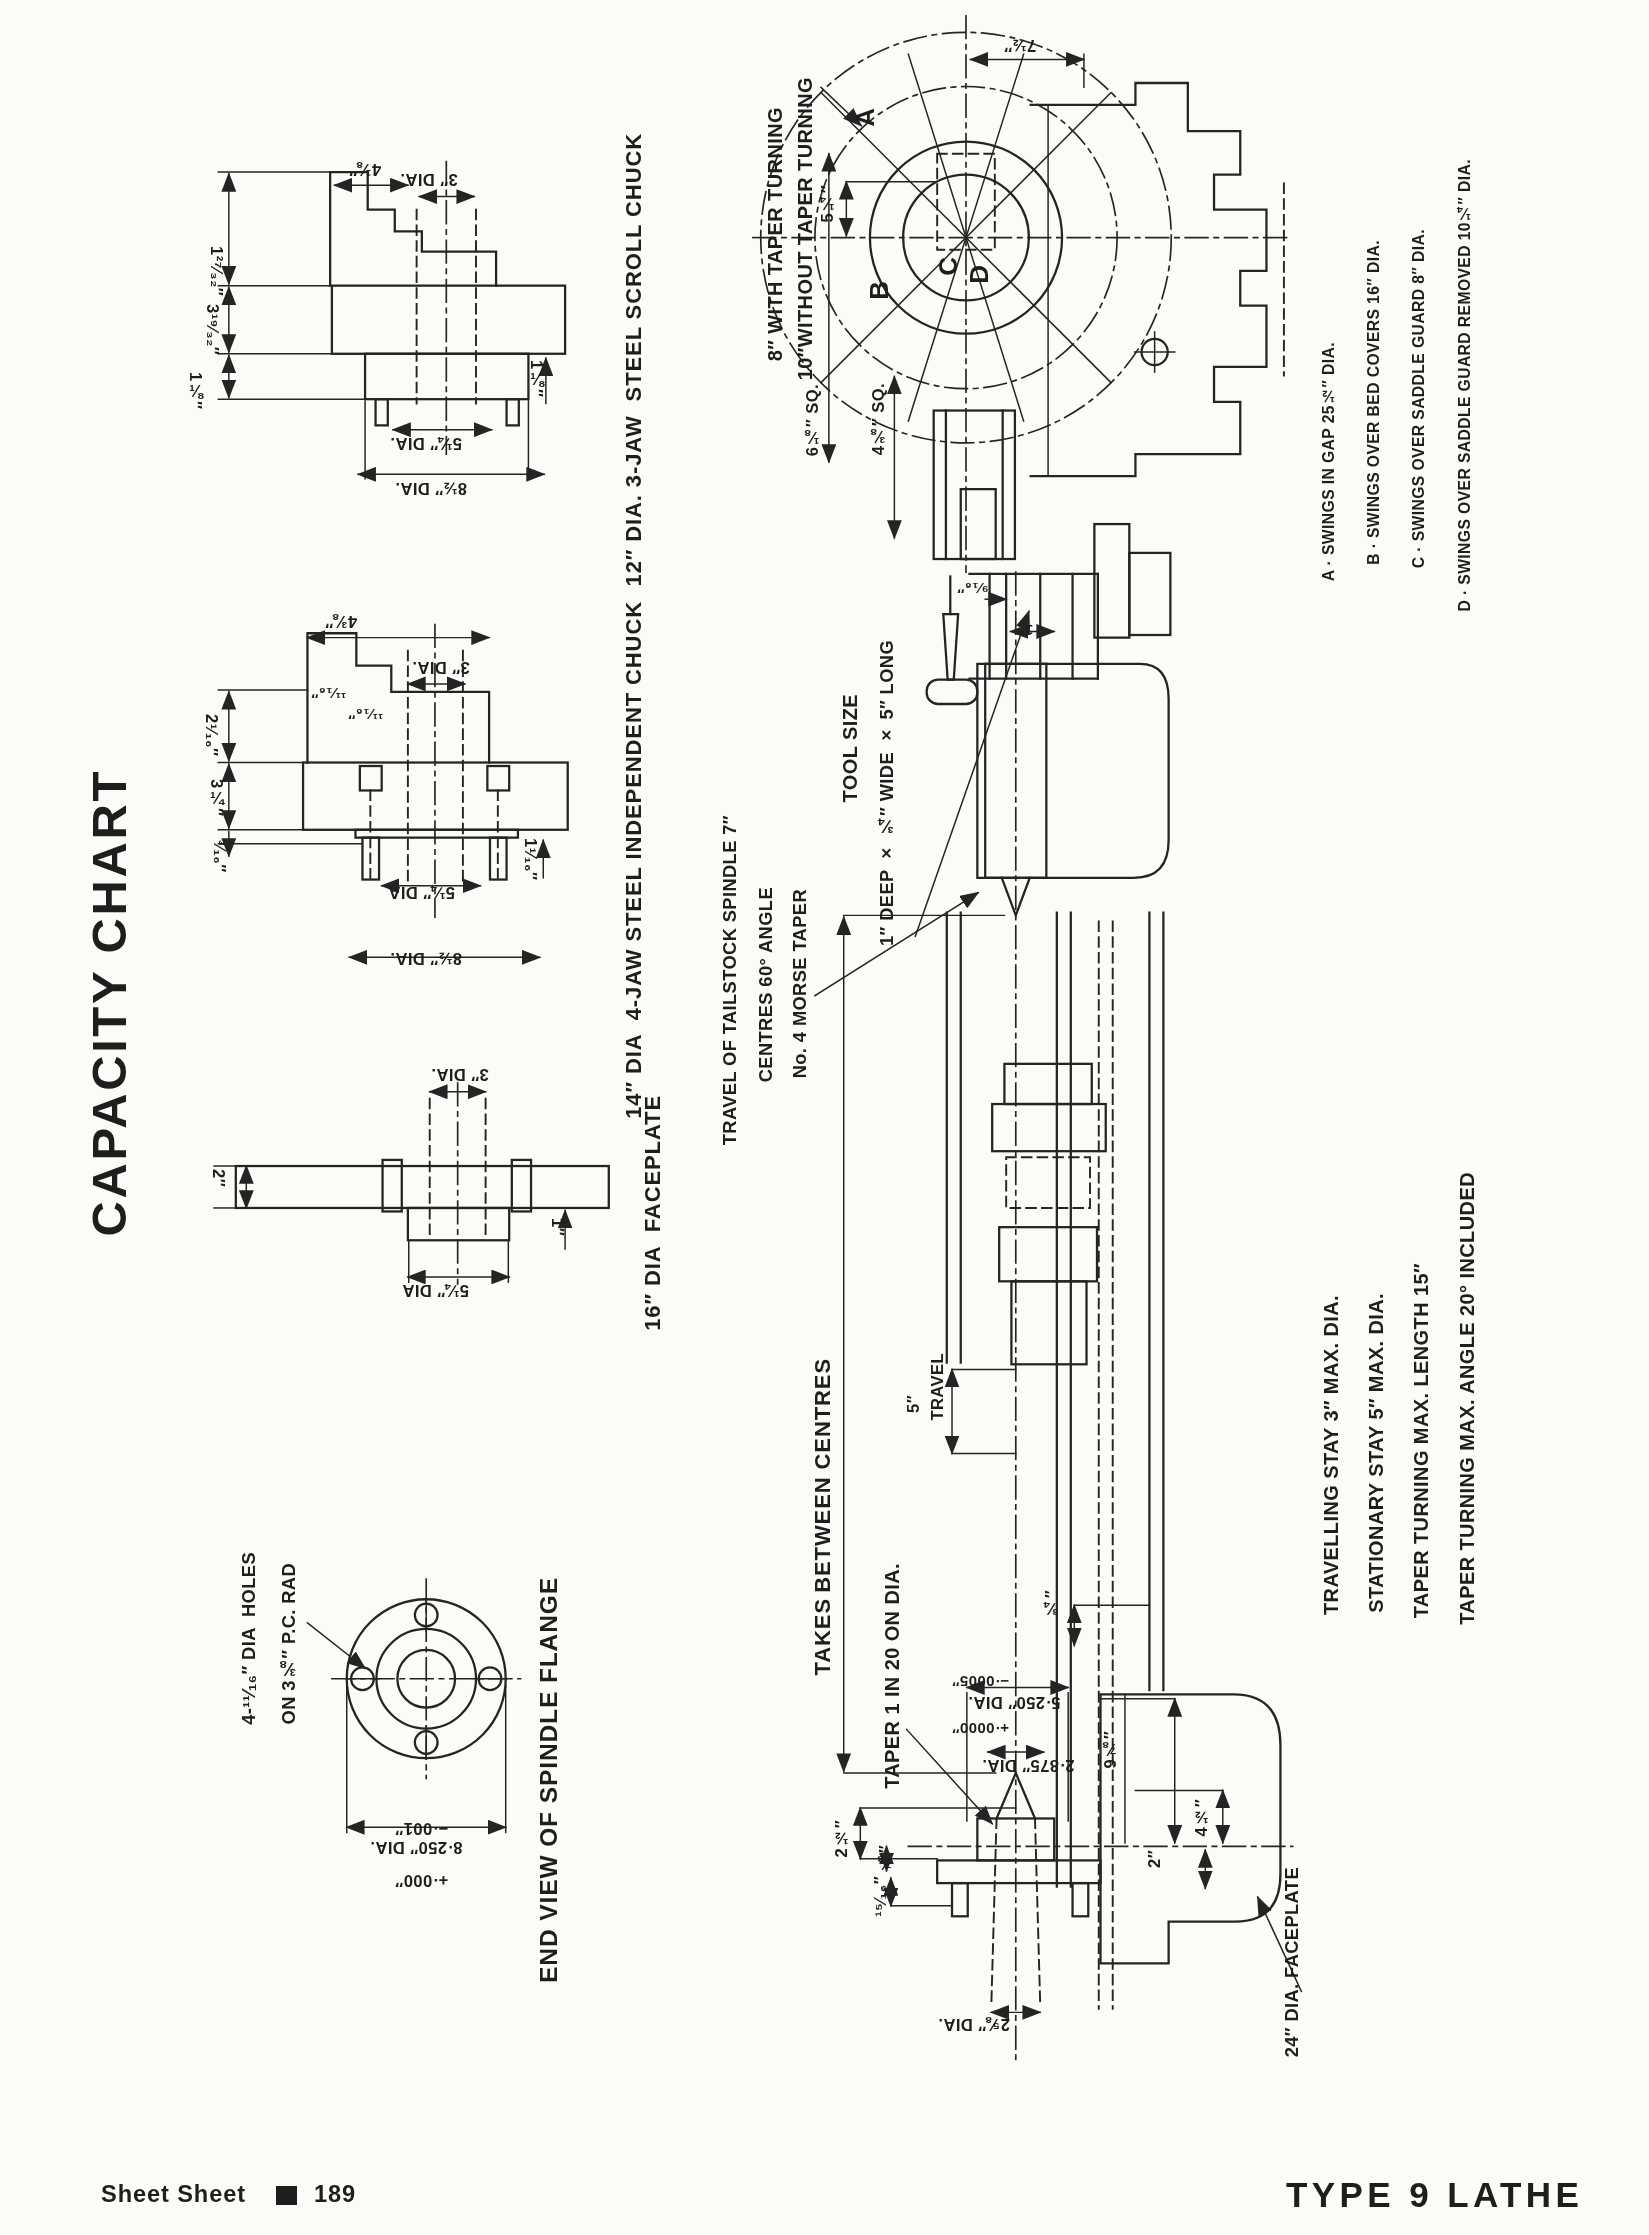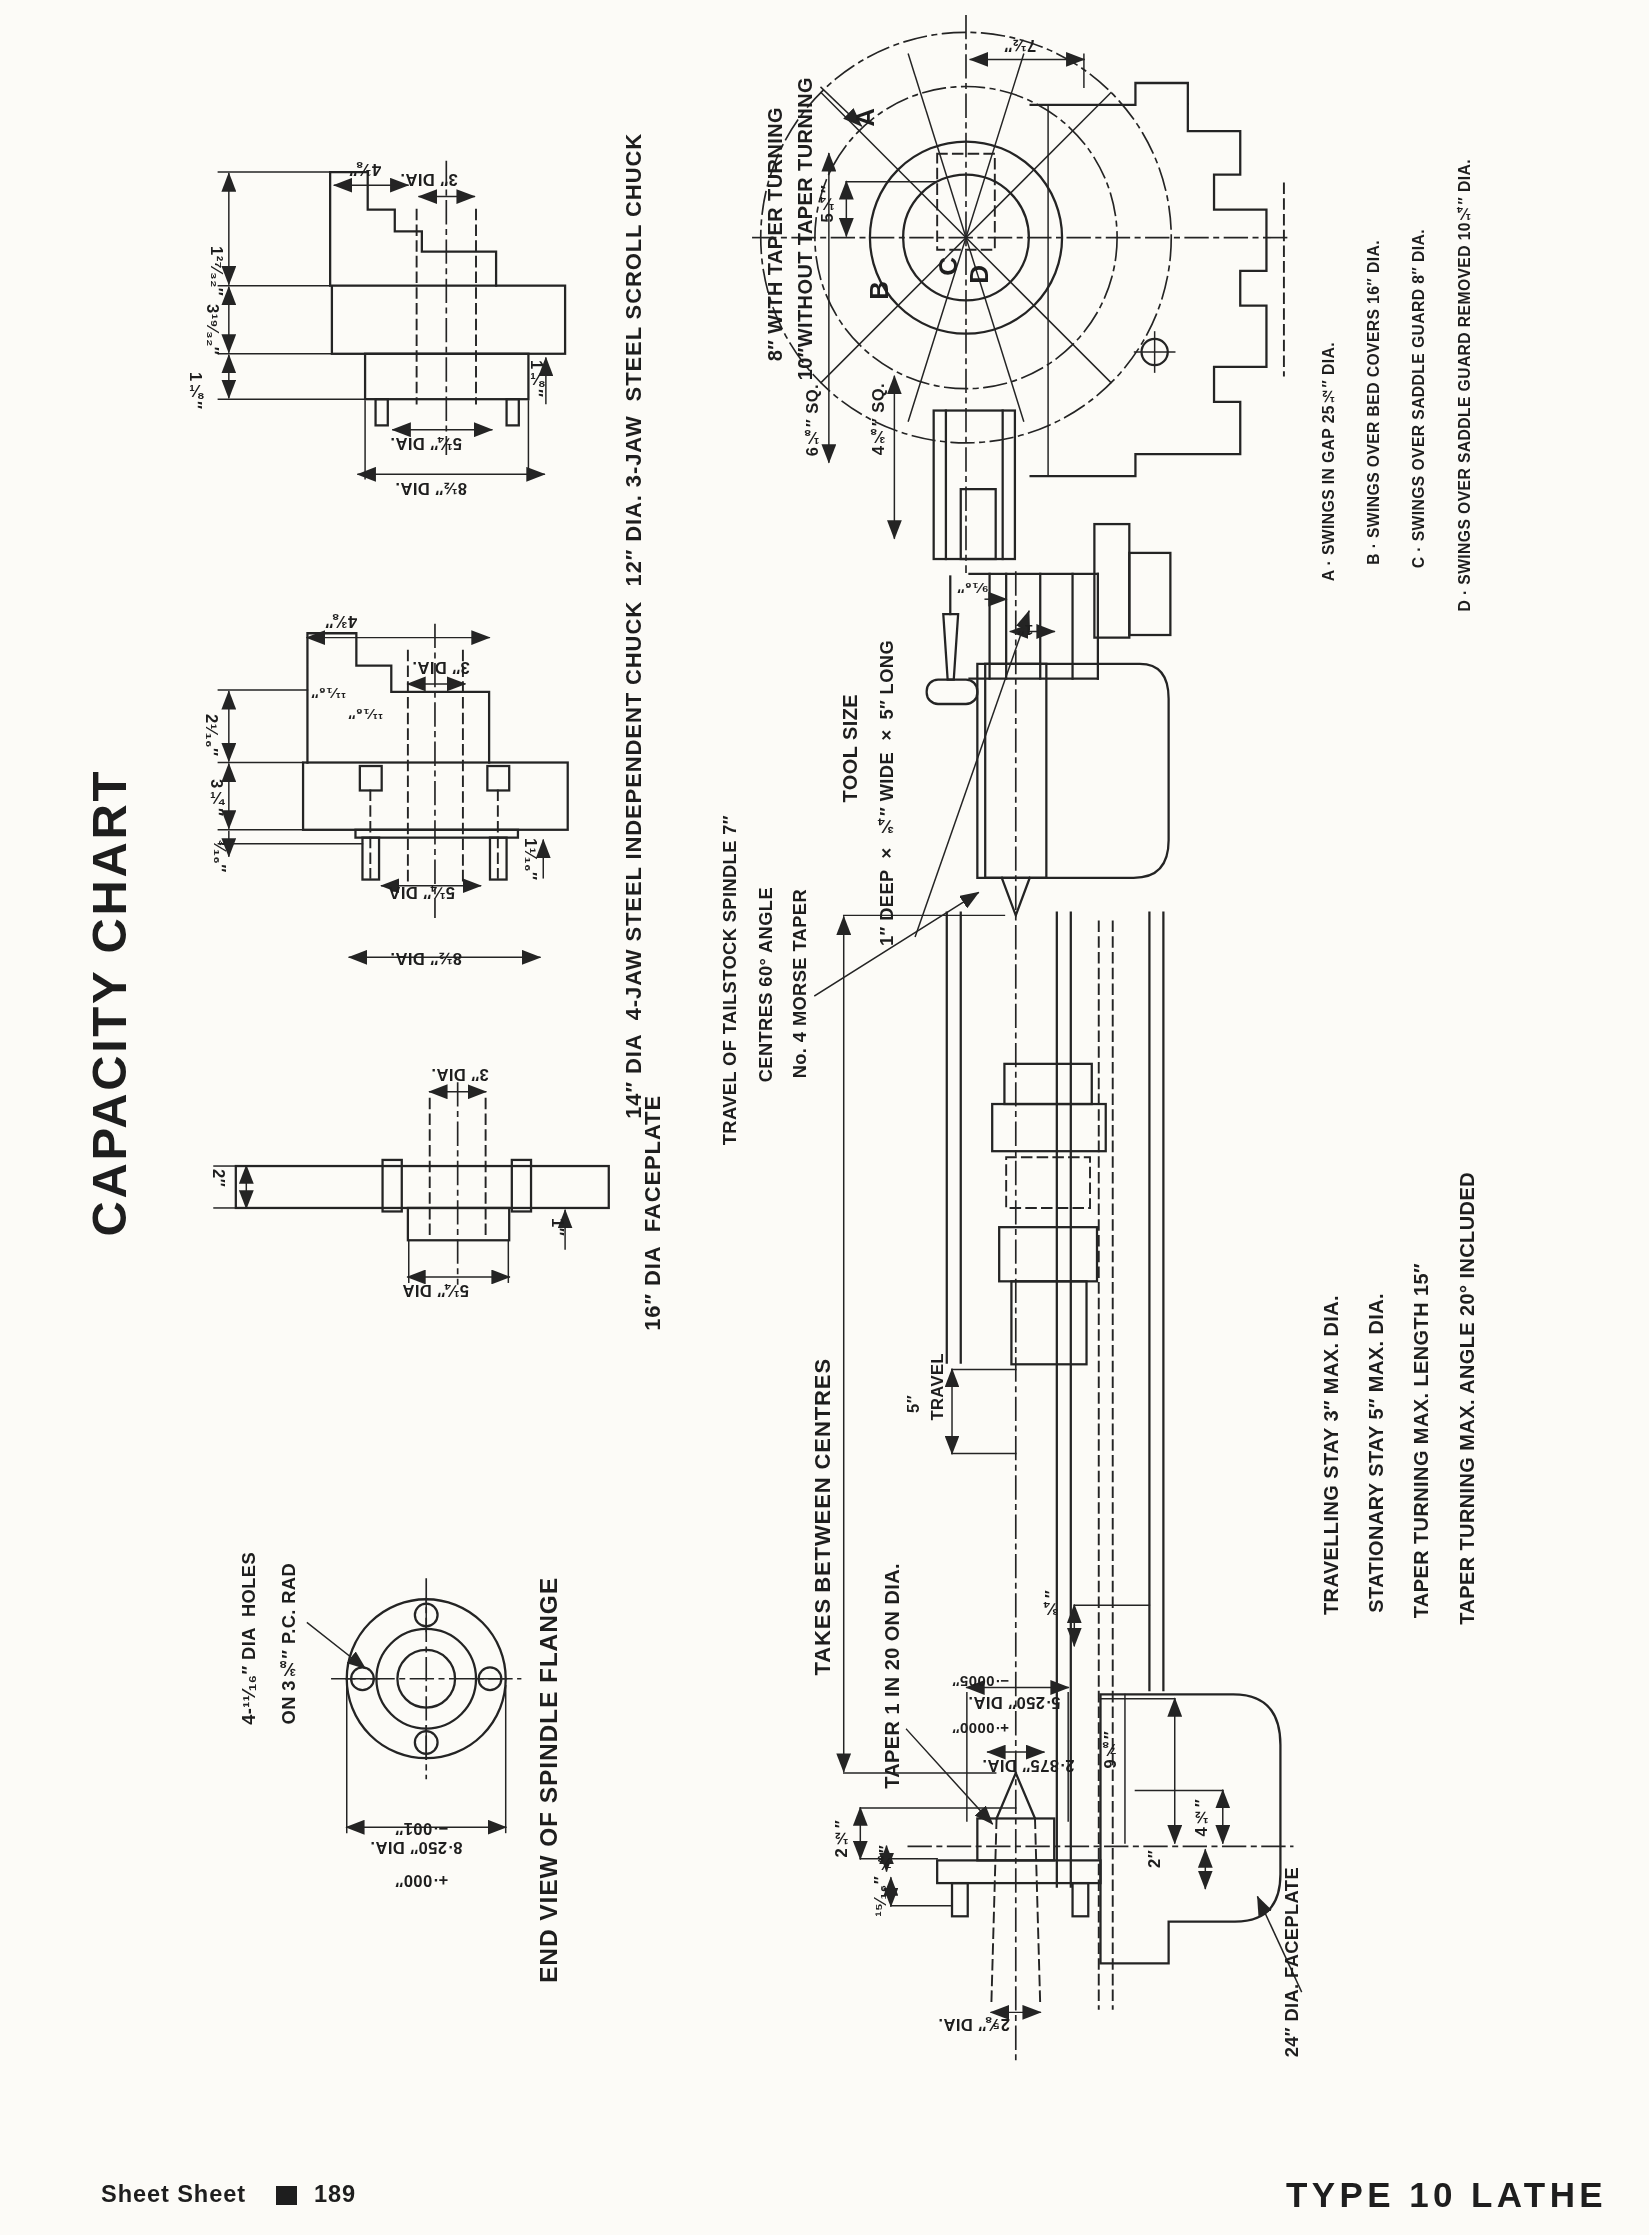--- a/index.html
+++ b/index.html
@@ -344,16 +344,16 @@
   <div class="lbl vt f19" style="left:833px;  top:1820px;">2½″</div>
   <div class="lbl vt f19" style="left:877px; top:1845px;">⅞″</div>
   <div class="lbl vt f19" style="left:872px;  top:1876px;">¹⁵⁄₁₆″</div>
   <div class="lbl vt f19" style="left:1102px; top:1731px;">9⅞″</div>
   <div class="lbl vt f19" style="left:1146px; top:1850px;">2″</div>
   <div class="lbl vt f19" style="left:1193px; top:1799px;">4½″</div>
 
   <div class="lbl sheet" style="left:101px; top:2182px;">Sheet Sheet</div>
   <div class="sq-marker" style="left:276px; top:2186px;"></div>
   <div class="lbl sheet" style="left:314px; top:2182px;">189</div>
-  <div class="lbl type" style="left:1286px; top:2177px;">TYPE 10 LATHE</div>
+  <div class="lbl type" style="left:1286px; top:2177px;">TYPE 9 LATHE</div>
 
 </div>
 
 
 </body></html>

